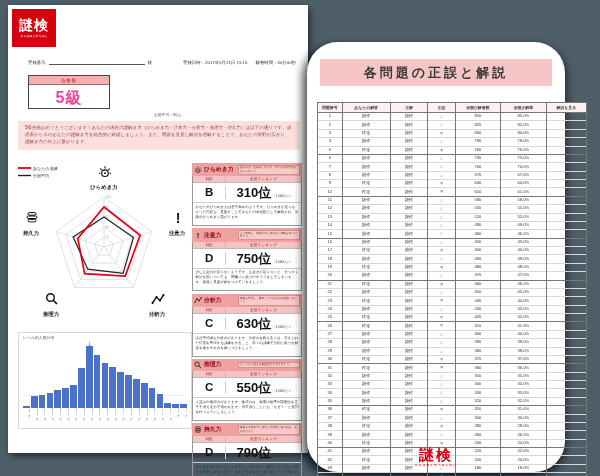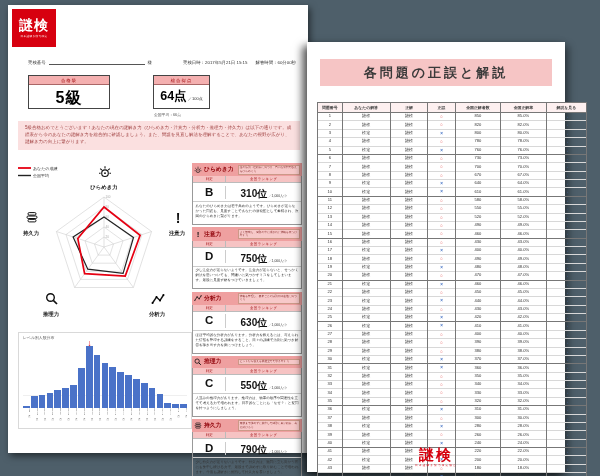--- a/index.html
+++ b/index.html
@@ -1,35 +1,35 @@
 <!DOCTYPE html>
 <html><head>
 <meta charset="utf-8">
 <style>
   html,body{margin:0;padding:0;}
   body{width:600px;height:476px;background:#4e5f6a;font-family:"Liberation Sans","DejaVu Sans",sans-serif;overflow:hidden;position:relative;}
   .page{position:absolute;background:#fff;}
   .page1{left:8px;top:5px;width:300px;height:448px;box-shadow:2px 3px 7px rgba(0,0,0,.55);}
-  .page2{left:307px;top:42px;width:258px;height:430px;box-shadow:-5px 4px 8px rgba(0,0,0,.6),3px 4px 8px rgba(0,0,0,.45);z-index:5;}
+  .page2{left:307px;top:42px;width:258px;height:430px;box-shadow:-5px 4px 8px rgba(0,0,0,.6),3px 4px 8px rgba(0,0,0,.45);z-index:5;border-radius:31px;}
   
   .p1-head{position:absolute;left:4px;top:4px;right:4px;display:flex;align-items:stretch;}
   .logo{width:44px;height:38px;background:#d7000f;color:#fff;display:flex;flex-direction:column;align-items:center;justify-content:center;flex:none;}
   .logo-main{font-size:14px;font-weight:bold;letter-spacing:1px;line-height:1;}
   .logo-sub{font-size:2.6px;margin-top:2px;letter-spacing:.4px;white-space:nowrap;}
   .titleband{flex:1;margin-left:5px;background:#f6c5c5;color:#b2000b;display:flex;align-items:center;justify-content:center;font-size:12px;font-weight:bold;letter-spacing:2.5px;}
   
   .inforow{position:absolute;left:20px;top:54px;right:12px;font-size:4.4px;color:#333;display:flex;align-items:flex-end;}
   .examno{display:flex;align-items:flex-end;}
   .examline{display:inline-block;width:96px;border-bottom:.6px solid #555;margin:0 3px;height:5px;}
   .inforight{margin-left:auto;display:flex;gap:8px;}
   
   .sbox{position:absolute;top:70px;border:1px solid #444;background:#fff;height:34px;box-sizing:border-box;}
   .sbox .lbl{background:#f4b0b0;color:#9c0006;font-size:4.4px;text-align:center;padding:1.5px 0;letter-spacing:1px;border-bottom:.6px solid #a66;}
   .sbox .val{display:flex;align-items:baseline;justify-content:center;padding-top:3px;}
-  .bigval{font-weight:bold;color:#000000;}
+  .bigval{font-weight:bold;color:#ec4899;}
   .grade .bigval{font-size:16px;letter-spacing:1px;}
   .score .bigval,.rank .bigval{font-size:12.5px;}
   .denom{font-size:4px;color:#333;margin-left:1.5px;}
   .avgnote{position:absolute;top:106.5px;left:146px;font-size:3.8px;color:#555;}
   
   .msg{position:absolute;left:10px;top:116px;right:8px;background:#fbe0e0;color:#a04040;font-size:4.5px;line-height:1.55;padding:4px 7px;box-sizing:border-box;}
   
   .radar-wrap{position:absolute;left:8px;top:158px;width:176px;height:160px;}
   .hist{position:absolute;left:10px;top:327px;width:174px;height:97px;border:.6px solid #d9d9d9;box-sizing:border-box;padding:2px 4px 1px 4px;}
   .hist-title{font-size:3.9px;color:#555;}
@@ -45,21 +45,21 @@
   .p-ic{flex:none;display:flex;align-items:center;}
   .p-name{font-size:5.8px;font-weight:bold;color:#8f0008;white-space:nowrap;}
   .p-tag{margin-left:auto;width:58px;font-size:2.7px;line-height:1.25;color:#7c1d1d;border:.4px solid #c98;background:#f7c9c9;padding:.8px 1.2px;}
   .p-body{border:.7px solid #999;border-top:none;}
   .p-sub{display:flex;background:#f6c3c3;color:#9c0006;font-size:3.4px;text-align:center;border-bottom:.5px solid #bbb;}
   .p-sub-l{width:30%;border-right:.5px solid #bbb;padding:1px 0;}
   .p-sub-r{flex:1;padding:1px 0;letter-spacing:.5px;}
   .p-vals{display:flex;align-items:center;border-bottom:.5px solid #ccc;}
   .p-grade{width:30%;text-align:center;font-size:11.5px;font-weight:bold;color:#111;border-right:.5px solid #ccc;line-height:1.15;}
   .p-rank{flex:1;text-align:center;}
-  .p-rank b{font-size:10px;color:#111;}
+  .p-rank b{font-size:13px;color:#111;}
   .p-rank i{font-style:normal;font-size:3.4px;color:#333;margin-left:1px;}
   .p-desc{font-size:3.5px;line-height:1.4;color:#333;padding:1.8px 2.5px;min-height:18px;}
   
   .p2-title{position:absolute;left:13px;top:17px;right:13px;height:27px;background:#f6c5c5;color:#3a3a3a;font-size:13px;font-weight:bold;letter-spacing:3px;display:flex;align-items:center;justify-content:center;}
   .qtable{position:absolute;left:10px;top:60px;right:10px;border-collapse:collapse;width:270px;table-layout:fixed;}
   .qtable th{background:#fdf0f0;color:#444;font-size:3.9px;font-weight:bold;border:.8px solid #777;padding:2px 0;}
   .qtable td{font-size:4.1px;color:#333;text-align:center;border-left:.8px solid #777;border-right:.8px solid #777;border-top:.3px solid #d8d8d8;padding:1.05px 0;line-height:1.15;}
   .qtable tr.group-end td{border-bottom:.8px solid #777;}
   .qtable .mark-o{color:#e25555;font-size:4.6px;}
   .qtable .mark-x{color:#4472c4;font-size:4.6px;font-weight:bold;}
@@ -90,27 +90,20 @@
       <span>受検日時：2017年5月21日 15:15</span>
       <span>解答時間：60分00秒</span>
     </span>
   </div>
 
   <div class="sbox grade" style="left:20px;width:82px;">
     <div class="lbl">合格級</div>
     <div class="val">
         <span class="bigval">5級</span>
       </div>
-  </div>
-  <div class="sbox score" style="left:145px;width:57px;">
-    <div class="lbl">総合得点</div>
-    <div class="val">
-      <span class="bigval">64点</span>
-      <span class="denom">／100点</span>
-    </div>
   </div>
   <div class="avgnote">全国平均：66点</div>
 
   <div class="msg">5級合格おめでとうございます！あなたの現在の謎解き力（ひらめき力・注意力・分析力・推理力・持久力）は以下の通りです。成績表から今のあなたの謎解き力を総合的に確認しましょう。また、問題を見直し解法を理解することで、あなたの視野が広がり、謎解き力の向上に繋がります。</div>
 
   <div class="radar-wrap" id="radar"><svg viewBox="0 0 176 160" width="176" height="160">
         <polygon points="88.0,74.0 97.5,80.9 93.9,92.1 82.1,92.1 78.5,80.9" fill="none" stroke="#cfcfcf" stroke-width=".6"></polygon>
         <polygon points="88.0,64.0 107.0,77.8 99.8,100.2 76.2,100.2 69.0,77.8" fill="none" stroke="#cfcfcf" stroke-width=".6"></polygon>
         <polygon points="88.0,54.0 116.5,74.7 105.6,108.3 70.4,108.3 59.5,74.7" fill="none" stroke="#cfcfcf" stroke-width=".6"></polygon>
         <polygon points="88.0,44.0 126.0,71.6 111.5,116.4 64.5,116.4 50.0,71.6" fill="none" stroke="#cfcfcf" stroke-width=".6"></polygon>

